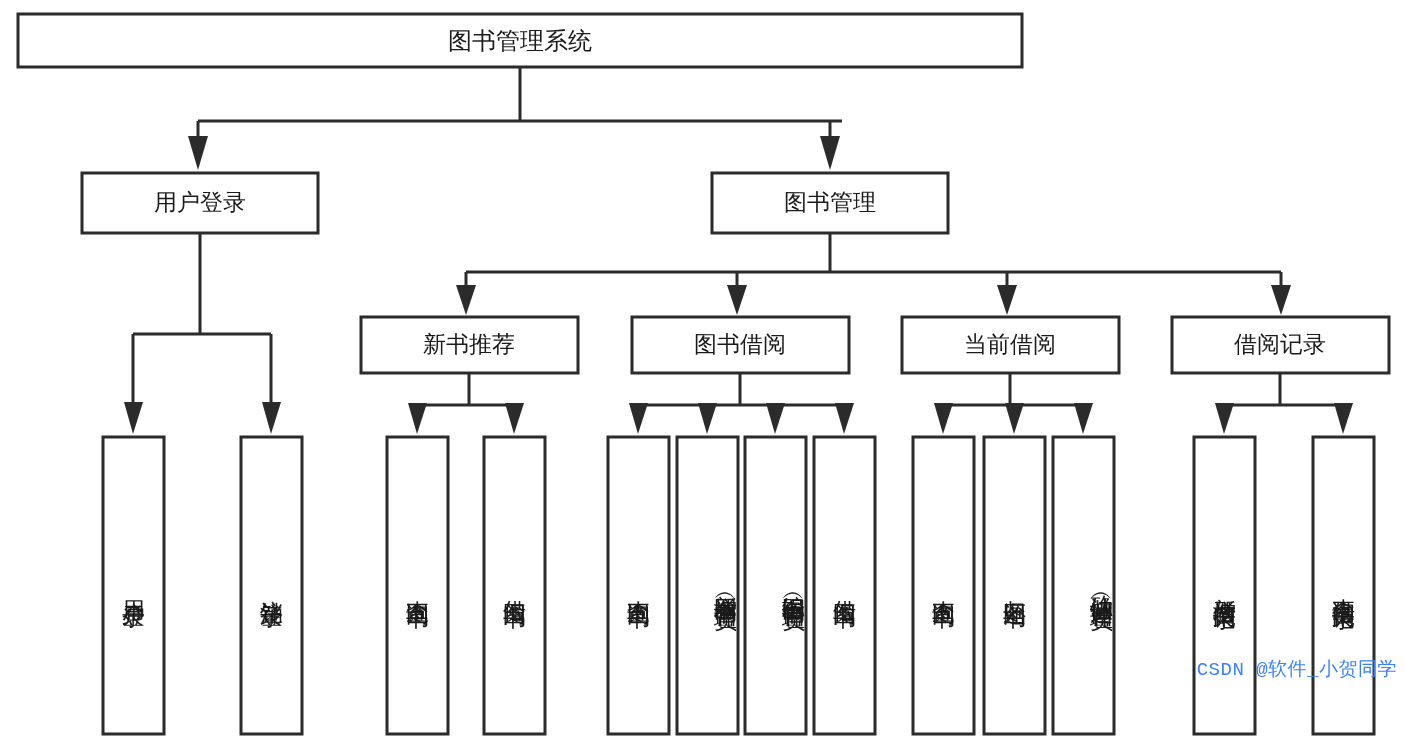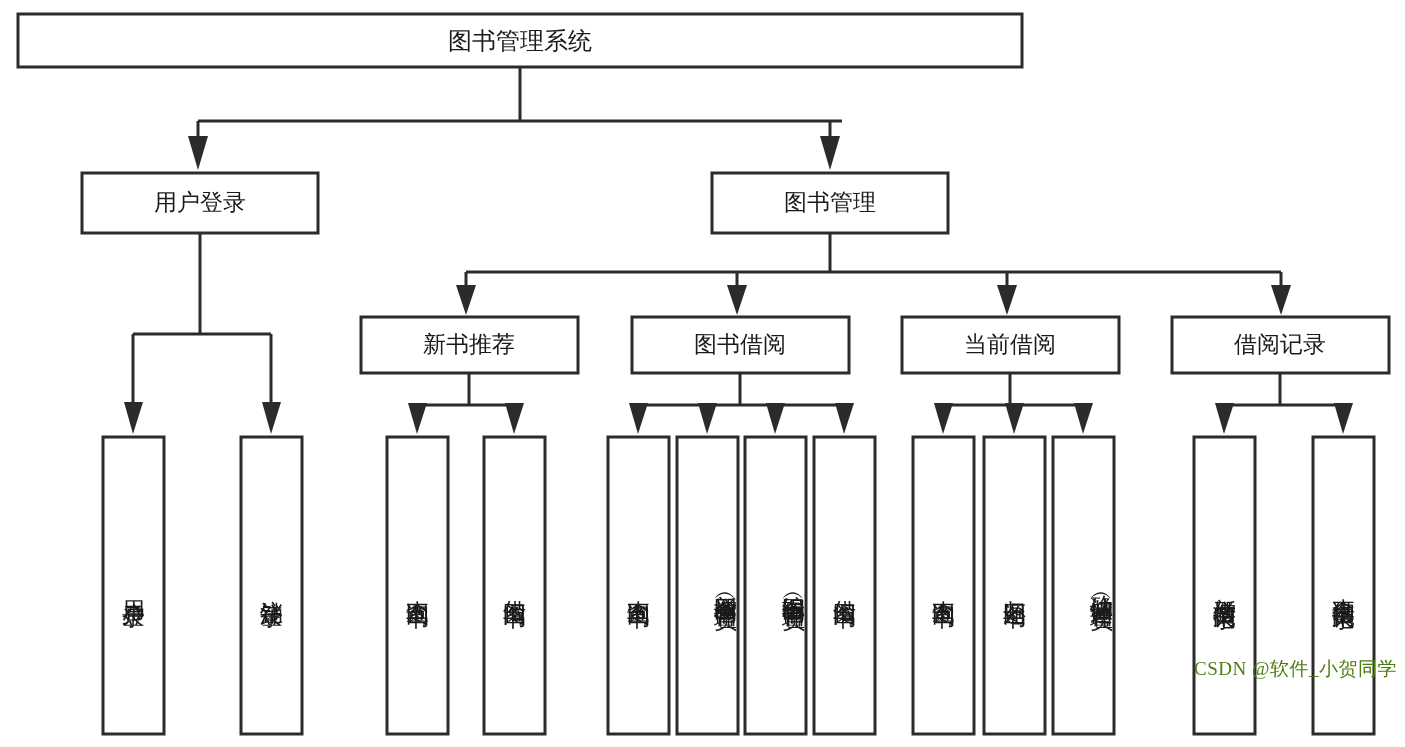--- a/index.html
+++ b/index.html
@@ -69,23 +69,23 @@
     align-items: center;
     justify-content: center;
     text-align: center;
     white-space: nowrap;
     pointer-events: none;
   }
   .watermark {
     position: absolute;
     right: 8px;
     bottom: 4px;
-    font-family: Liberation Serif, serif;
+    font-family: Liberation Mono, monospace;
     font-size: 19px;
-    color: #4d7c0f;
+    color: #3b82f6;
     letter-spacing: 0.5px;
     user-select: none;
   }
 </style>
 </head>
 <body>
 
 <div id="diagram-root">
 
   <svg class="diagram" viewBox="0 0 1405 747">

